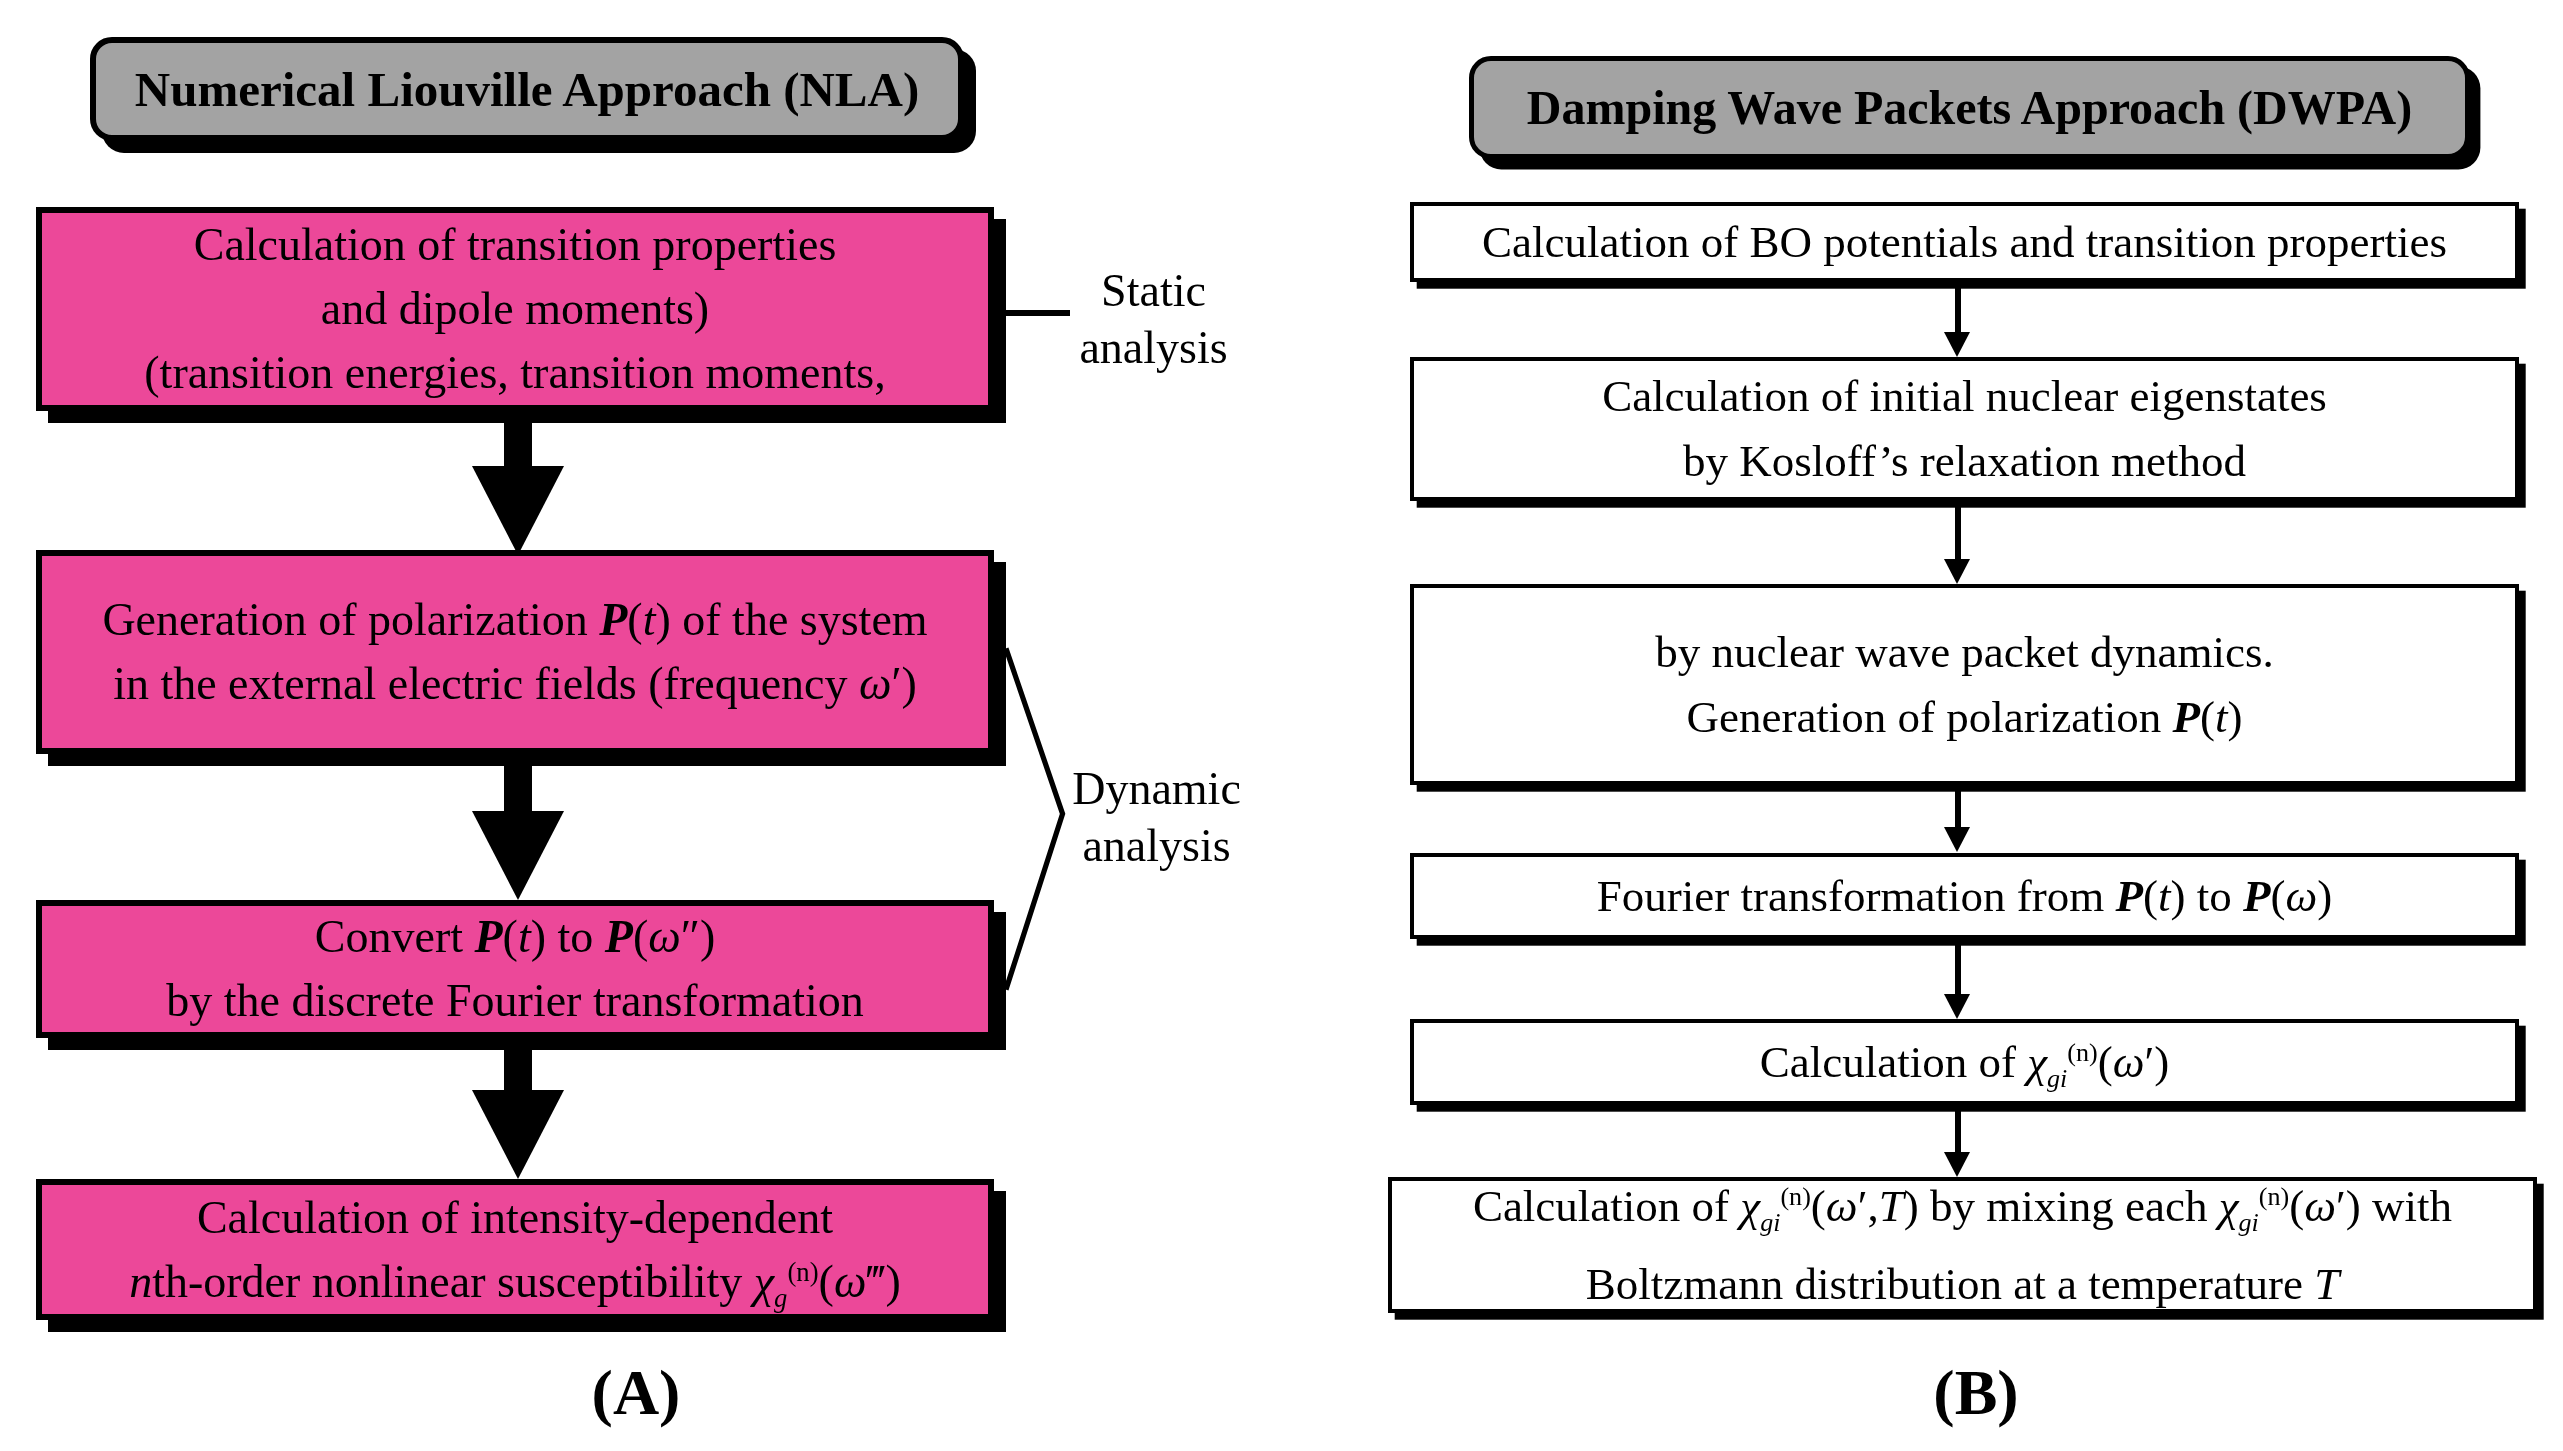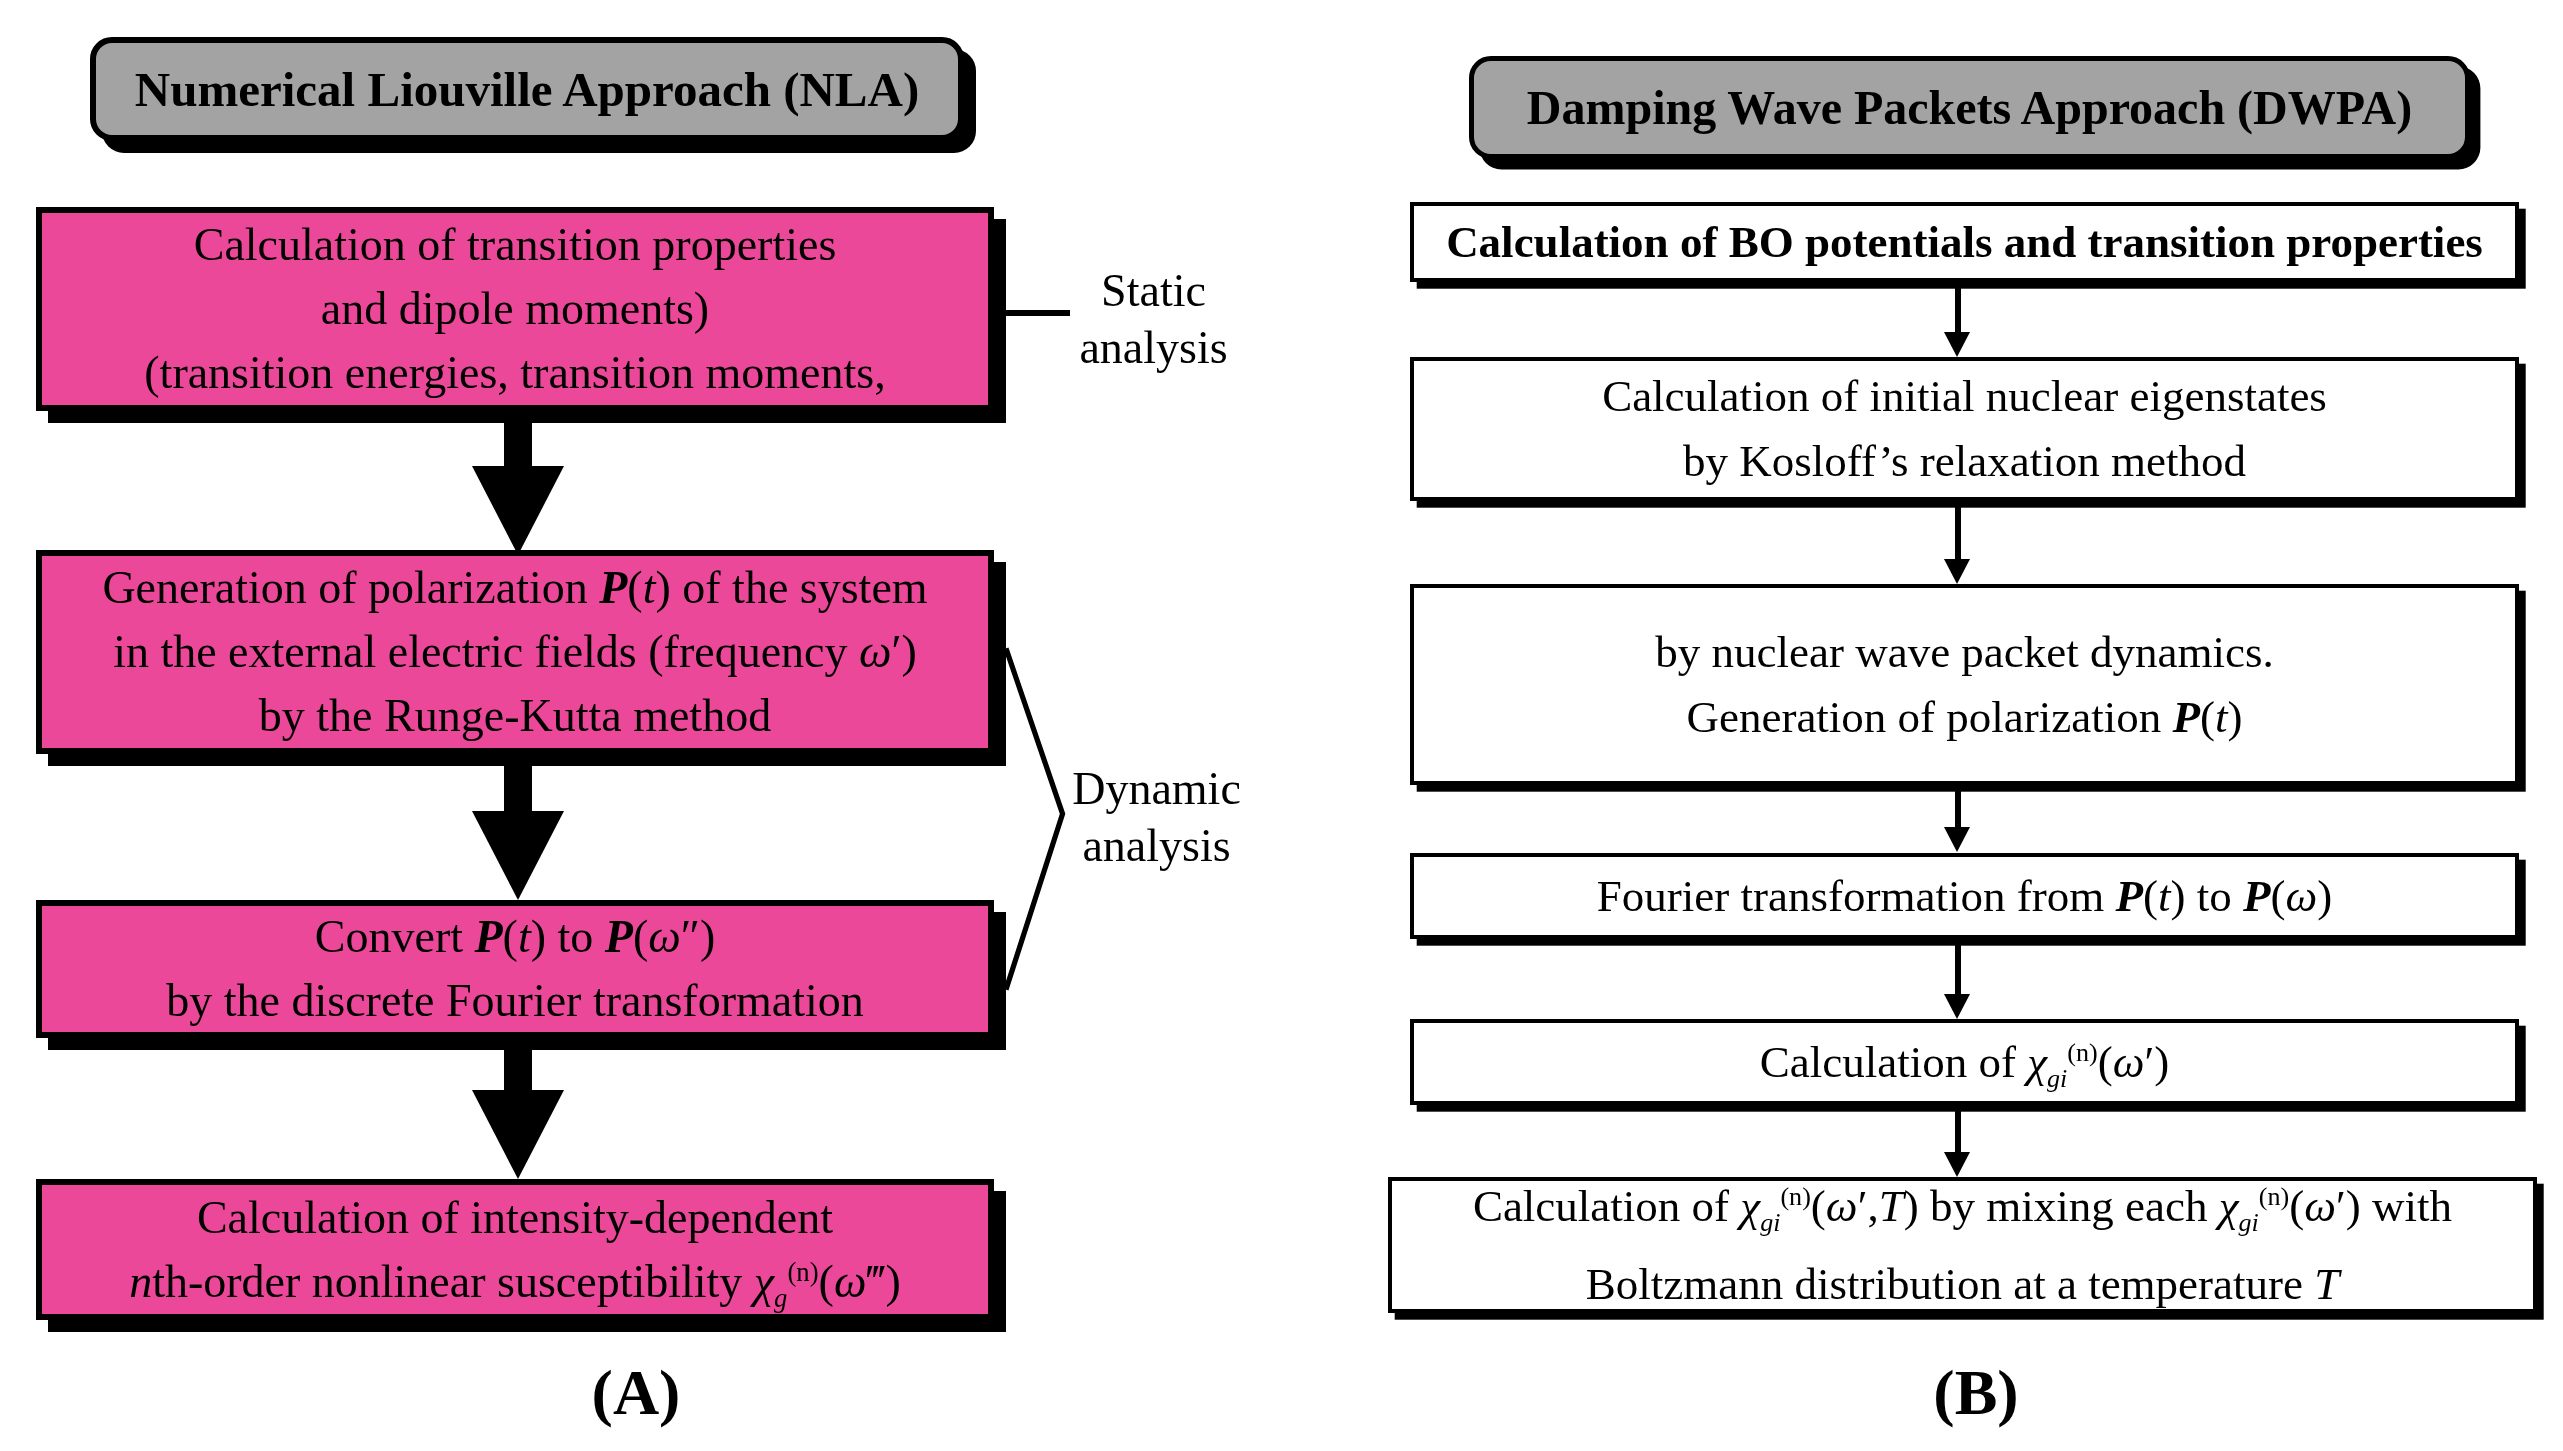--- a/index.html
+++ b/index.html
@@ -45,21 +45,20 @@
   <div>and dipole moments)</div>
   <div>(transition energies, transition moments,</div>
 </div>
 
 <div class="abs arrowL-stem" style="left:504px;top:414px;height:54px;"></div>
 <div class="abs arrowL-head" style="left:472px;top:466px;"></div>
 
 <div class="abs lbox" style="left:36px;top:550px;width:958px;height:204px;">
   <div>Generation of polarization <b><i>P</i></b>(<i>t</i>) of the system</div>
   <div>in the external electric fields (frequency <i>ω</i>′)</div>
-  <div>by the Runge-Kutta method</div>
 </div>
 
 <div class="abs arrowL-stem" style="left:504px;top:762px;height:51px;"></div>
 <div class="abs arrowL-head" style="left:472px;top:811px;"></div>
 
 <div class="abs lbox" style="left:36px;top:900px;width:958px;height:138px;">
   <div>Convert <b><i>P</i></b>(<i>t</i>) to <b><i>P</i></b>(<i>ω</i>″)</div>
   <div>by the discrete Fourier transformation</div>
 </div>
 
@@ -84,21 +83,21 @@
   <div>Dynamic</div>
   <div>analysis</div>
 </div>
 
 <div class="abs caption" style="left:554px;top:1356px;width:164px;">(A)</div>
 
 <div class="abs title-box" style="left:1469px;top:36px;width:1001px;height:103px;border-width:5.2px;box-shadow:10.4px 10.4px 0 #000;font-size:48px;margin-top:20px;">
   <span>Damping Wave Packets Approach (DWPA)</span>
 </div>
 
-<div class="abs rbox" style="left:1410px;top:202px;width:1109px;height:80px;font-weight:bold;">
+<div class="abs rbox" style="left:1410px;top:202px;width:1109px;height:80px;">
   <div>Calculation of BO potentials and transition properties</div>
 </div>
 
 <div class="abs arrowR-stem" style="left:1955px;top:283px;height:51px;"></div>
 <div class="abs arrowR-head" style="left:1944px;top:332px;"></div>
 
 <div class="abs rbox" style="left:1410px;top:357px;width:1109px;height:144px;">
   <div>Calculation of initial nuclear eigenstates</div>
   <div>by Kosloff’s relaxation method</div>
 </div>

